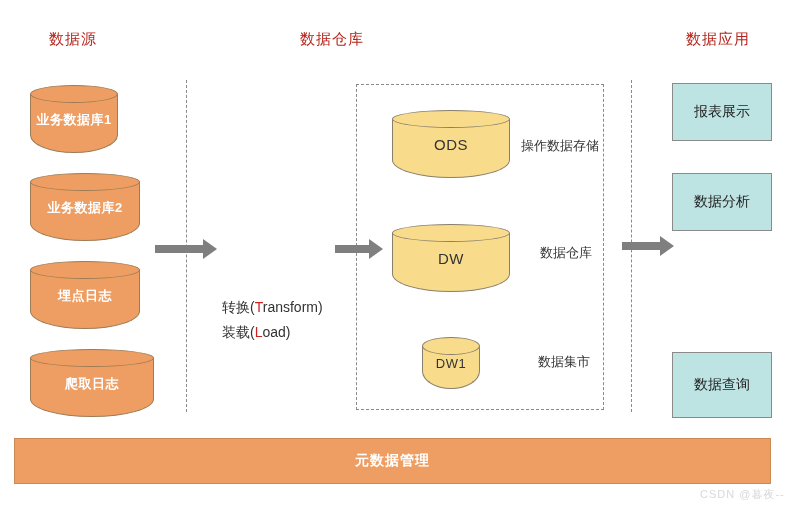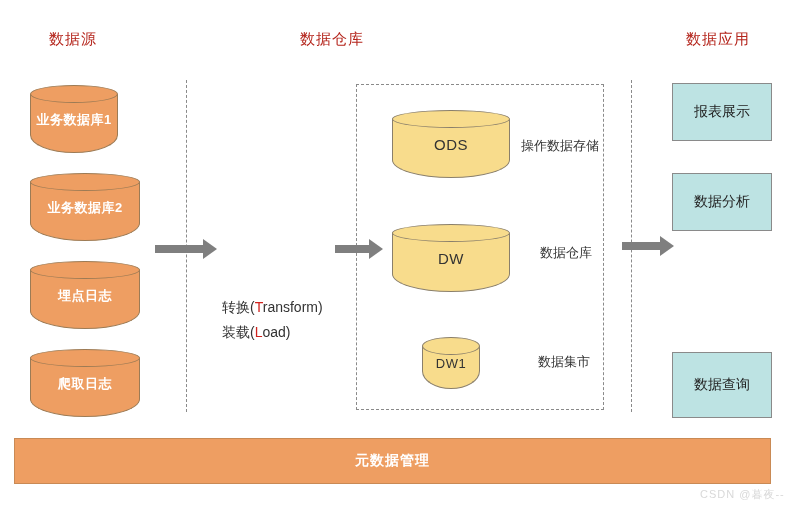--- a/index.html
+++ b/index.html
@@ -217,21 +217,21 @@
     <div class="top"></div>
     <div class="label">业务数据库2</div>
   </div>
 
   <div class="cyl" style="left:30px; top:261px; width:110px; height:68px;">
     <div class="body"></div>
     <div class="top"></div>
     <div class="label">埋点日志</div>
   </div>
 
-  <div class="cyl" style="left:30px; top:349px; width:110px; height:68px;">
+  <div class="cyl" style="left:30px; top:349px; width:124px; height:68px;">
     <div class="body"></div>
     <div class="top"></div>
     <div class="label">爬取日志</div>
   </div>
 
   <div class="arrow" style="left:155px; top:239px; width:62px;">
     <div class="shaft" style="width:48px;"></div>
     <div class="head" style="left:48px;"></div>
   </div>
 

